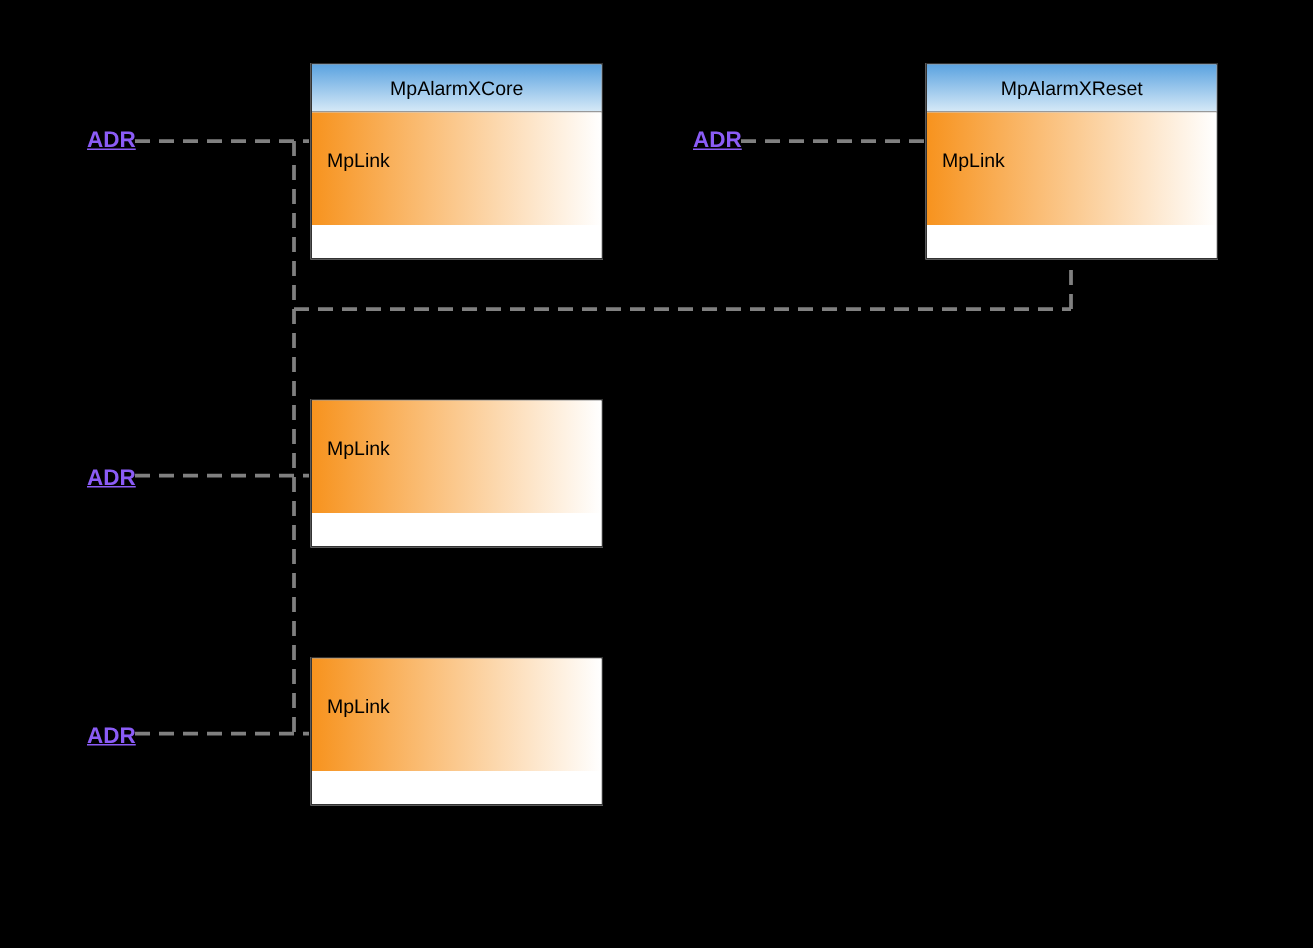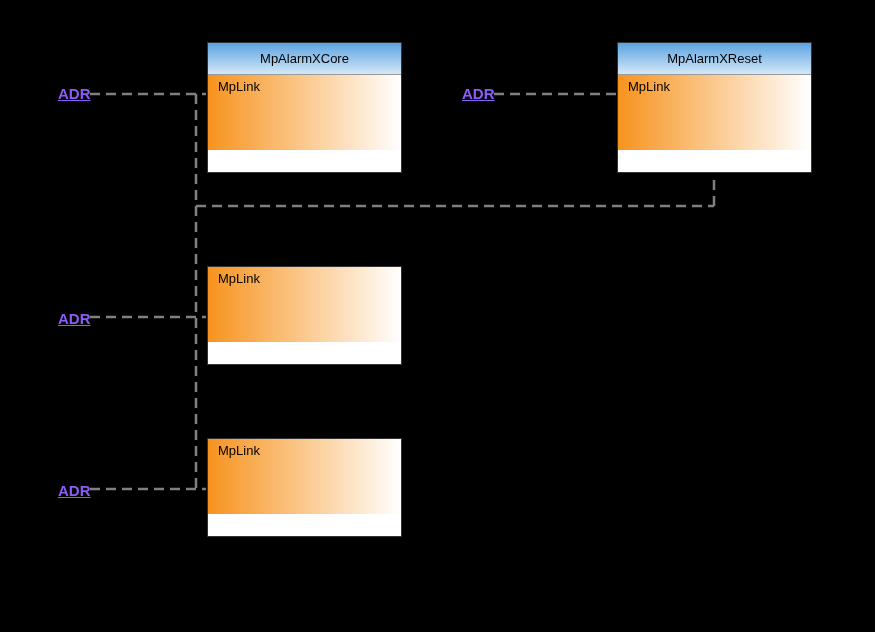--- a/index.html
+++ b/index.html
@@ -18,21 +18,21 @@
     .block-header {
       background: linear-gradient(to bottom, #5ba3e0, #d4e8f7);
       text-align: center;
       padding: 8px 16px;
       font-size: 13px;
       color: #000;
       border-bottom: 1px solid #999;
     }
     .block-body {
       background: linear-gradient(to right, #f7931e, #fff);
-      padding: 4px 10px;
+      padding: 24px 10px;
       font-size: 13px;
       color: #000;
       height: 75px;
     }
     .block-footer {
       background: #fff;
       height: 22px;
     }
     .adr-label {
       position: absolute;

